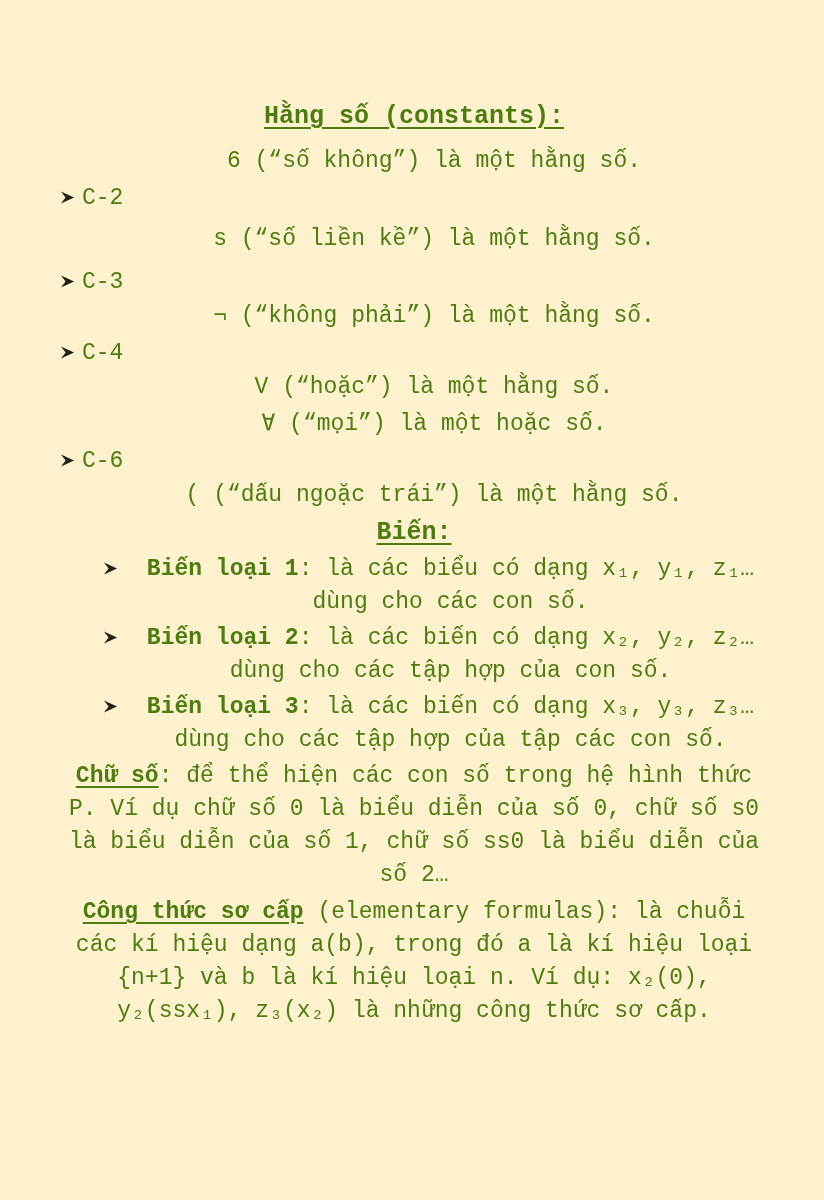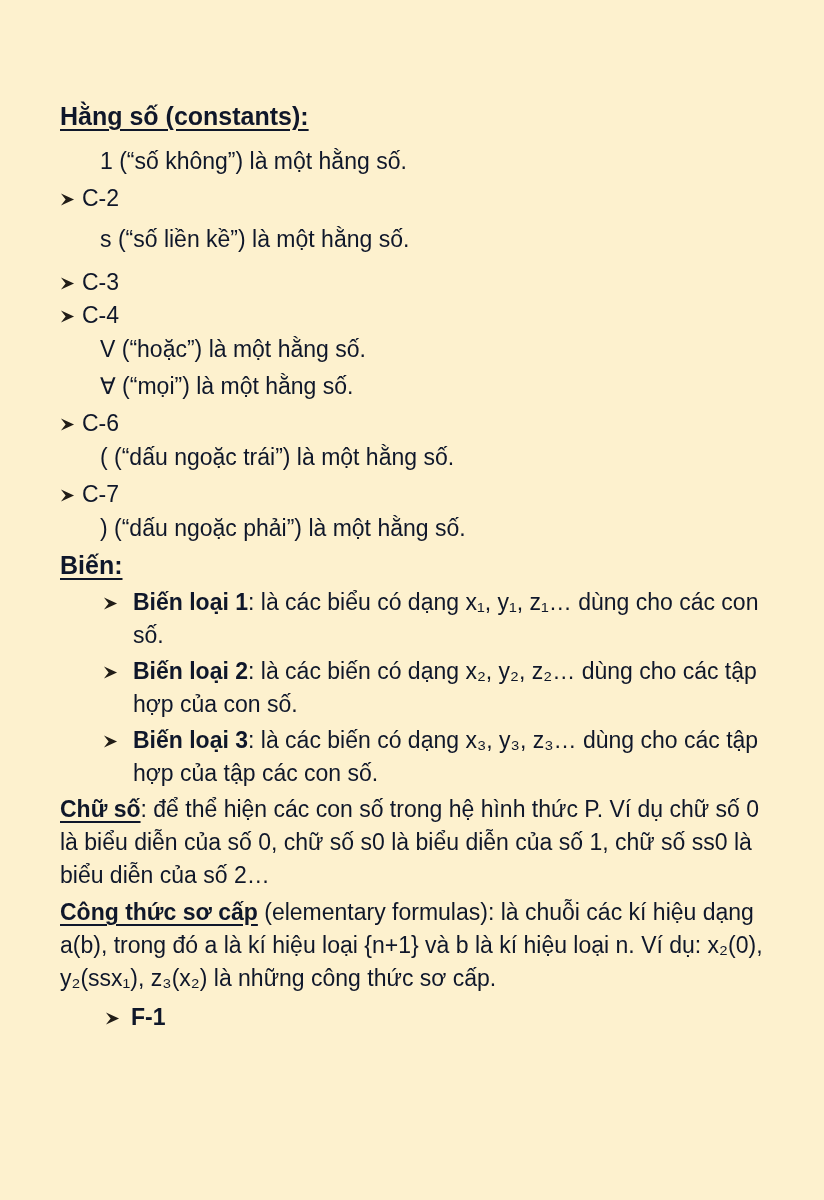--- a/index.html
+++ b/index.html
@@ -6,25 +6,26 @@
     margin: 0;
     padding: 0;
   }
   .page {
     position: relative;
     width: 824px;
     height: 1200px;
     background: #FDF1CE;
     box-sizing: border-box;
     padding: 100px 56px 0 60px;
-    font-family: Liberation Sans, sans-serif;
+    font-family: Liberation Mono, monospace;
     font-size: 23px;
     line-height: 33px;
-    color: #0f172a;
+    color: #4d7c0f;
     overflow: hidden;
+    text-align: center;
   }
   .section-heading {
     font-weight: bold;
     font-size: 25px;
     text-decoration: underline;
     text-decoration-thickness: 2px;
     text-underline-offset: 4px;
     margin: 0 0 12px 0;
   }
   .section-heading.tight {
@@ -90,21 +91,21 @@
   }
 </style>
 </head>
 <body>
 
 <div class="page">
 
   <div class="section-heading">Hằng số (constants):</div>
 
   <div class="const-item">
-    <div class="stmt">1 (“số không”) là một hằng số.</div>
+    <div class="stmt">6 (“số không”) là một hằng số.</div>
   </div>
 
   <div class="const-item">
     <div class="bullet-line">
       <span class="bullet-icon">
           <svg viewBox="0 0 16 16">
             <path d="M1,1.5 L15,8 L1,14.5 L6,8 Z" fill="#211d17"></path>
           </svg>
         </span>
       <span>C-2</span>
@@ -114,61 +115,51 @@
 
   <div class="const-item sp-top">
     <div class="bullet-line">
       <span class="bullet-icon">
           <svg viewBox="0 0 16 16">
             <path d="M1,1.5 L15,8 L1,14.5 L6,8 Z" fill="#211d17"></path>
           </svg>
         </span>
       <span>C-3</span>
     </div>
+    <div class="stmt">¬ (“không phải”) là một hằng số.</div>
   </div>
 
   <div class="const-item">
     <div class="bullet-line">
       <span class="bullet-icon">
           <svg viewBox="0 0 16 16">
             <path d="M1,1.5 L15,8 L1,14.5 L6,8 Z" fill="#211d17"></path>
           </svg>
         </span>
       <span>C-4</span>
     </div>
     <div class="stmt">V (“hoặc”) là một hằng số.</div>
   </div>
 
   <div class="const-item">
-    <div class="stmt">∀ (“mọi”) là một hằng số.</div>
+    <div class="stmt">∀ (“mọi”) là một hoặc số.</div>
   </div>
 
   <div class="const-item">
     <div class="bullet-line">
       <span class="bullet-icon">
           <svg viewBox="0 0 16 16">
             <path d="M1,1.5 L15,8 L1,14.5 L6,8 Z" fill="#211d17"></path>
           </svg>
         </span>
       <span>C-6</span>
     </div>
     <div class="stmt">( (“dấu ngoặc trái”) là một hằng số.</div>
   </div>
 
-  <div class="const-item">
-    <div class="bullet-line">
-      <span class="bullet-icon">
-          <svg viewBox="0 0 16 16">
-            <path d="M1,1.5 L15,8 L1,14.5 L6,8 Z" fill="#211d17"></path>
-          </svg>
-        </span>
-      <span>C-7</span>
-    </div>
-    <div class="stmt">) (“dấu ngoặc phải”) là một hằng số.</div>
-  </div>
 
   <div class="section-heading tight">Biến:</div>
 
   <div class="var-item">
     <span class="bullet-icon">
         <svg viewBox="0 0 16 16">
           <path d="M1,1.5 L15,8 L1,14.5 L6,8 Z" fill="#211d17"></path>
         </svg>
       </span>
     <span class="var-text"><span class="var-label">Biến loại 1</span><span>: là các biểu có dạng x₁, y₁, z₁… dùng cho các con số.</span></span>
@@ -189,22 +180,14 @@
           <path d="M1,1.5 L15,8 L1,14.5 L6,8 Z" fill="#211d17"></path>
         </svg>
       </span>
     <span class="var-text"><span class="var-label">Biến loại 3</span><span>: là các biến có dạng x₃, y₃, z₃… dùng cho các tập hợp của tập các con số.</span></span>
   </div>
 
   <p class="para"><span class="para-lead">Chữ số</span><span>: để thể hiện các con số trong hệ hình thức P. Ví dụ chữ số 0 là biểu diễn của số 0, chữ số s0 là biểu diễn của số 1, chữ số ss0 là biểu diễn của số 2…</span></p>
 
   <p class="para"><span class="para-lead">Công thức sơ cấp</span><span> (elementary formulas): là chuỗi các kí hiệu dạng a(b), trong đó a là kí hiệu loại {n+1} và b là kí hiệu loại n. Ví dụ: x₂(0), y₂(ssx₁), z₃(x₂) là những công thức sơ cấp.</span></p>
 
-  <div class="bullet-line formula-item">
-    <span class="bullet-icon">
-        <svg viewBox="0 0 16 16">
-          <path d="M1,1.5 L15,8 L1,14.5 L6,8 Z" fill="#211d17"></path>
-        </svg>
-      </span>
-    <span>F-1</span>
-  </div>
 
 </div>
 
 </body></html>

